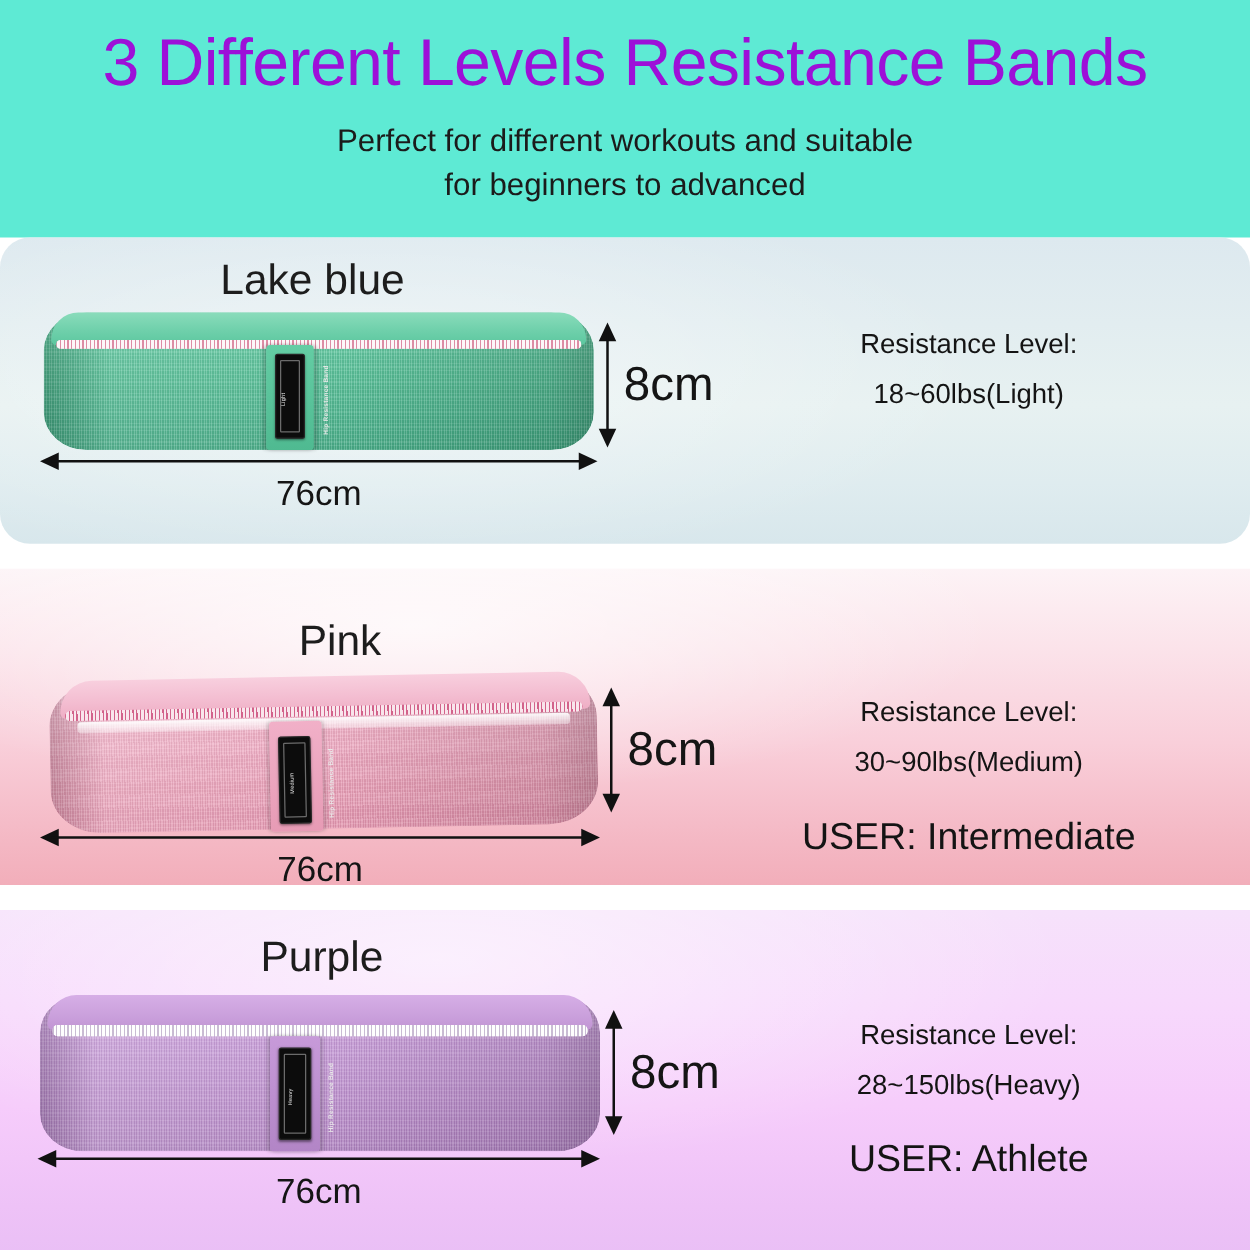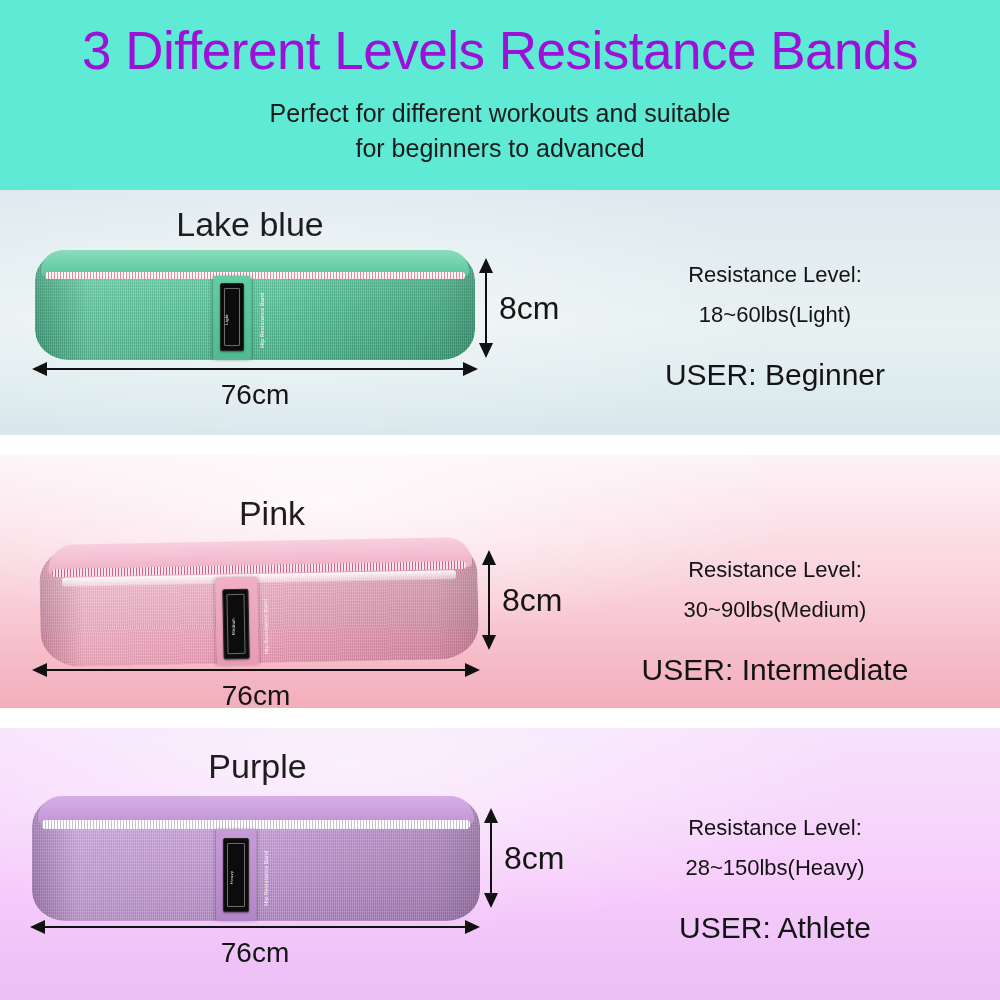--- a/index.html
+++ b/index.html
@@ -11,21 +11,21 @@
   
   .header { position:absolute; left:0; top:0; width:1000px; height:190px; background:#5eead4; }
   .title { position:absolute; left:0; top:20px; width:1000px; text-align:center;
     font-size:53px; line-height:62px; color:#9D10D8; font-weight:400; letter-spacing:-0.5px; }
   .subtitle { position:absolute; left:0; top:96px; width:1000px; text-align:center;
     font-size:25px; line-height:35px; color:#1b1b1b; font-weight:400; }
 
   
   .panel { position:absolute; left:0; width:1000px; overflow:hidden; }
   .panel-1 { top:190px; height:245px;
-    background:linear-gradient(180deg,#dde9ef 0%,#e2edf0 28%,#e7f1f1 55%,#dfecef 80%,#d8e7ec 100%); }
+    background:linear-gradient(180deg,#dde9ef 0%,#e2edf0 28%,#e7f1f1 55%,#dfecef 80%,#d8e7ec 100%);border-radius:24px; }
   .panel-2 { top:455px; height:253px;
     background:linear-gradient(180deg,#fdf3f6 0%,#fbe3ea 25%,#f9cfda 55%,#f5bcc8 80%,#f2aeba 100%); }
   .panel-3 { top:728px; height:330px;
     background:linear-gradient(180deg,#f6e2fb 0%,#f7d9fc 22%,#f6ccfb 48%,#eec2f7 72%,#e3bbf3 100%); }
   .panel-1 .p-wash { position:absolute; inset:0;
     background:radial-gradient(ellipse 70% 90% at 30% 45%, rgba(255,255,255,.45), rgba(255,255,255,0) 70%); }
   .panel-2 .p-wash { position:absolute; inset:0;
     background:radial-gradient(ellipse 65% 75% at 33% 18%, rgba(255,255,255,.75), rgba(255,255,255,0) 72%); }
   .panel-3 .p-wash { position:absolute; inset:0;
     background:radial-gradient(ellipse 70% 70% at 35% 12%, rgba(255,255,255,.55), rgba(255,255,255,0) 72%); }
@@ -69,21 +69,21 @@
   .dim-h .cap { position:absolute; left:0; right:0; top:16px; text-align:center;
     font-size:28px; line-height:34px; color:#151515; }
 
   .dim-v { position:absolute; width:14px; }
   .dim-v .line { position:absolute; top:9px; bottom:9px; left:6px; width:2.2px; background:#111; }
   .dim-v .av { position:absolute; left:0; width:0; height:0;
     border-left:7px solid transparent; border-right:7px solid transparent; }
   .dim-v .av.t { top:0; border-bottom:15px solid #111; }
   .dim-v .av.b { bottom:0; border-top:15px solid #111; }
   .dim-v .cap { position:absolute; left:20px; top:50%; transform:translateY(-50%);
-    font-size:32px; line-height:34px; color:#151515; white-space:nowrap; }
+    font-size:38px; line-height:34px; color:#151515; white-space:nowrap; }
 
   
   .spec { position:absolute; text-align:center; color:#141414; }
   .spec .ln { font-size:22px; line-height:40px; white-space:nowrap; }
   .spec .user { font-size:30px; line-height:40px; white-space:nowrap; margin-top:20px; }
 </style>
 </head>
 <body>
 
 <div id="page">
@@ -135,21 +135,20 @@
     <div class="dim-h" style="left:32px; top:172px; width:446px;">
       <div class="ah l"></div>
       <div class="line"></div>
       <div class="ah r"></div>
       <div class="cap">76cm</div>
     </div>
 
     <div class="spec" style="left:560px; top:65px; width:430px;">
       <div class="ln">Resistance Level:</div>
       <div class="ln">18~60lbs(Light)</div>
-      <div class="user">USER: Beginner</div>
     </div>
   </div>
 
   <div class="panel panel-2">
     <div class="p-wash"></div>
 
     <div class="color-name" style="left:0; top:38px; width:500px; text-align:center;padding-left:44px;">Pink</div>
 
     <div class="band-wrap" style="left:40px; top:88px; width:438px; height:120px;">
       <div class="band" style="border-radius:40px/34px; transform:rotate(-1.1deg);">

